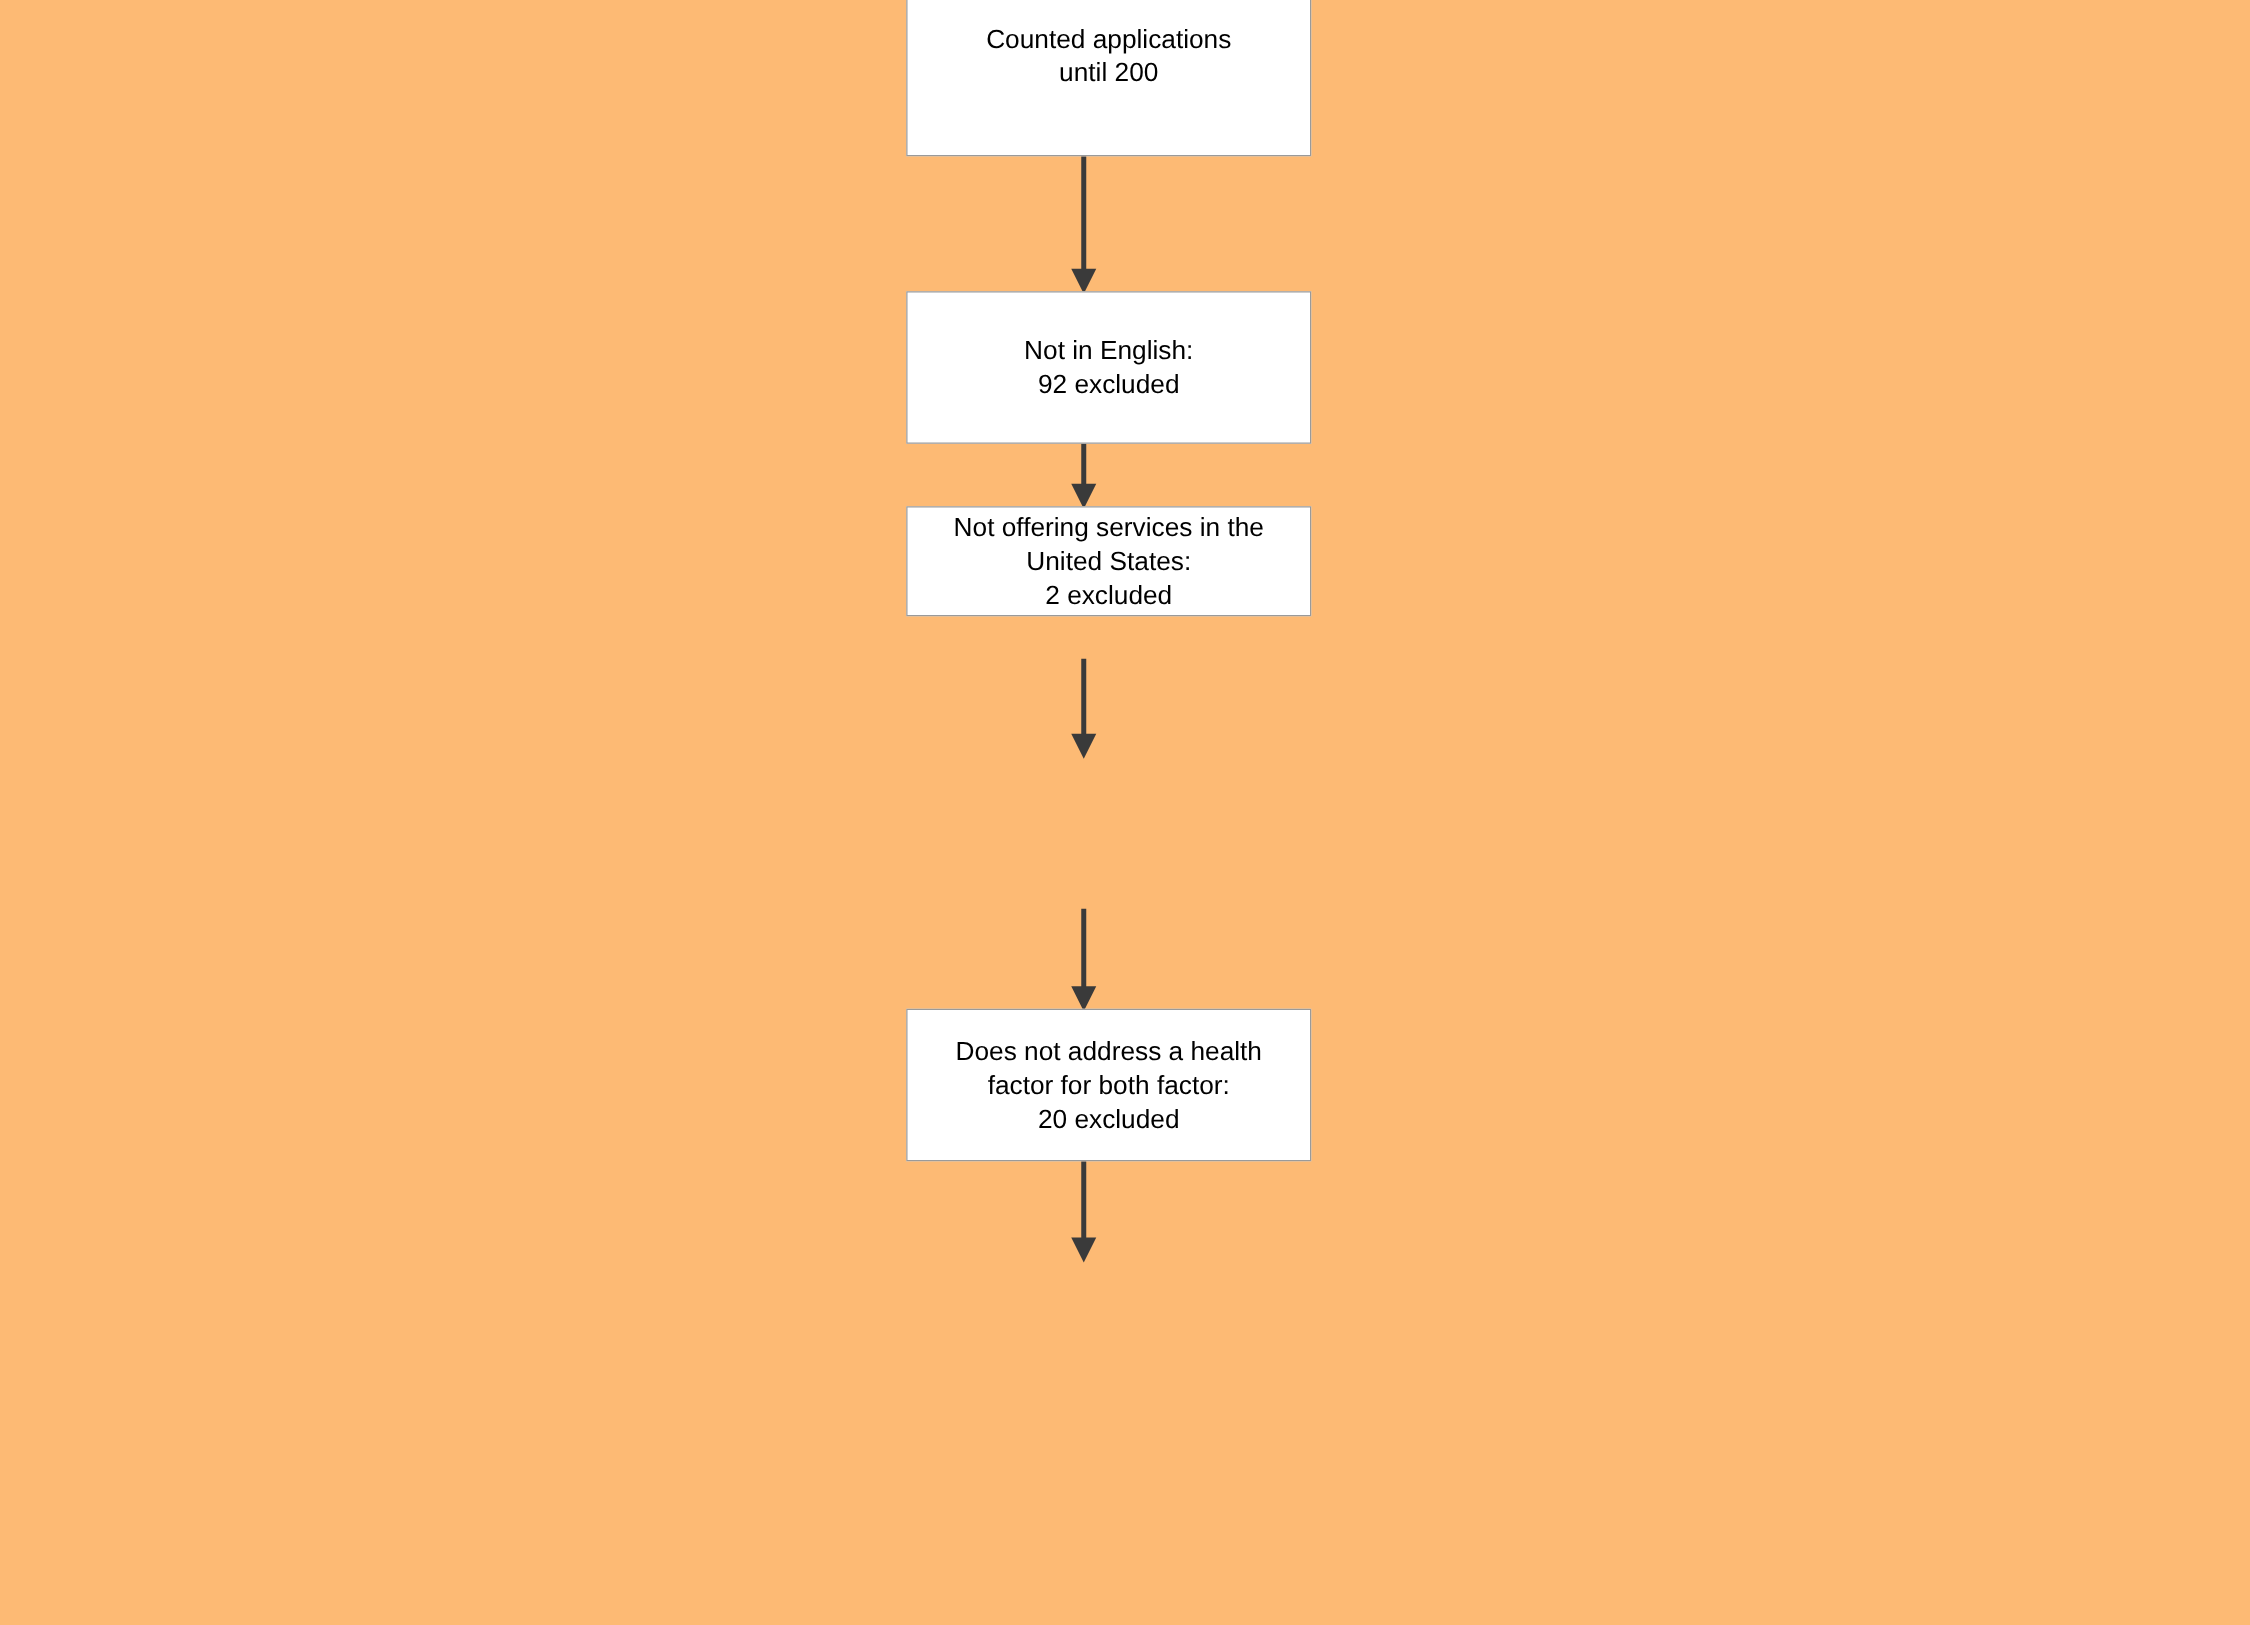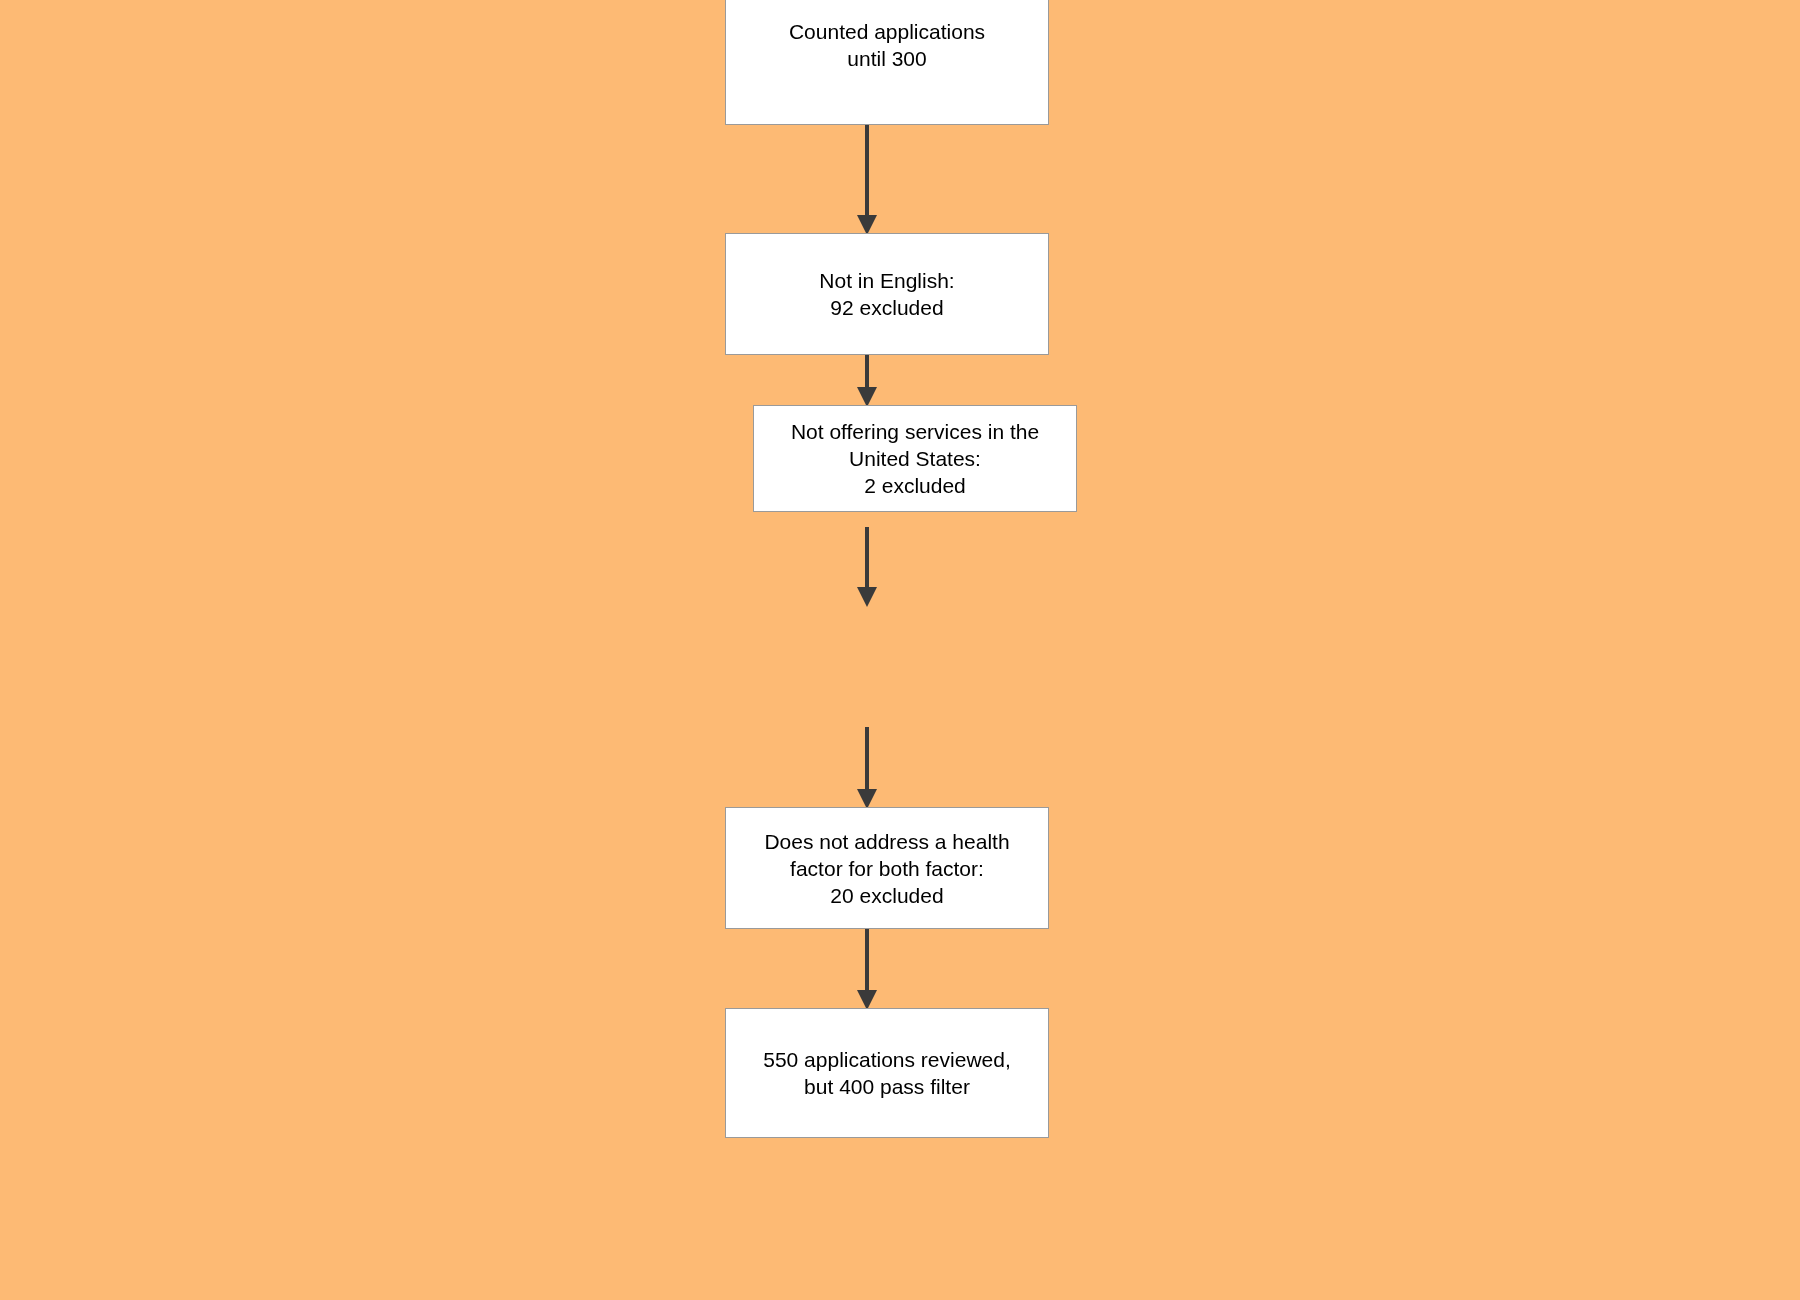--- a/index.html
+++ b/index.html
@@ -78,33 +78,29 @@
       </svg>
     </div>
     <div class="arrow" style="left: 847px; top: 929px; height: 81px;">
       <svg viewBox="0 0 40 81" preserveAspectRatio="none">
         <line x1="20" y1="0" x2="20" y2="65" stroke="#3a3a3a" stroke-width="4"></line>
         <polygon points="20,81 10,61 30,61" fill="#3a3a3a"></polygon>
       </svg>
     </div>
     <div class="flow-box" style="left: 725px; top: -35px; width: 324px; height: 160px; border-color: rgb(154, 154, 154); background: rgb(255, 255, 255); color: rgb(0, 0, 0);">
       <span class="line">Counted applications</span>
-      <span class="line">until 300</span>
+      <span class="line">until 200</span>
     </div>
     <div class="flow-box" style="left: 725px; top: 233px; width: 324px; height: 122px; border-color: rgb(154, 154, 154); background: rgb(255, 255, 255); color: rgb(0, 0, 0);">
       <span class="line">Not in English:</span>
       <span class="line bold">92 excluded</span>
     </div>
-    <div class="flow-box" style="left: 725px; top: 405px; width: 324px; height: 107px; border-color: rgb(154, 154, 154); background: rgb(255, 255, 255); color: rgb(0, 0, 0); margin-left: 28px;">
+    <div class="flow-box" style="left: 725px; top: 405px; width: 324px; height: 88px; border-color: rgb(154, 154, 154); background: rgb(255, 255, 255); color: rgb(0, 0, 0);">
       <span class="line">Not offering services in the</span>
       <span class="line">United States:</span>
       <span class="line bold">2 excluded</span>
     </div>
     <div class="flow-box" style="left: 725px; top: 807px; width: 324px; height: 122px; border-color: rgb(154, 154, 154); background: rgb(255, 255, 255); color: rgb(0, 0, 0);">
       <span class="line">Does not address a health</span>
       <span class="line">factor for both factor:</span>
       <span class="line bold">20 excluded</span>
     </div>
-    <div class="flow-box" style="left: 725px; top: 1008px; width: 324px; height: 130px; border-color: rgb(154, 154, 154); background: rgb(255, 255, 255); color: rgb(0, 0, 0);">
-      <span class="line">550 applications reviewed,</span>
-      <span class="line">but 400 pass filter</span>
-    </div>
   </div>
 
 </body></html>

